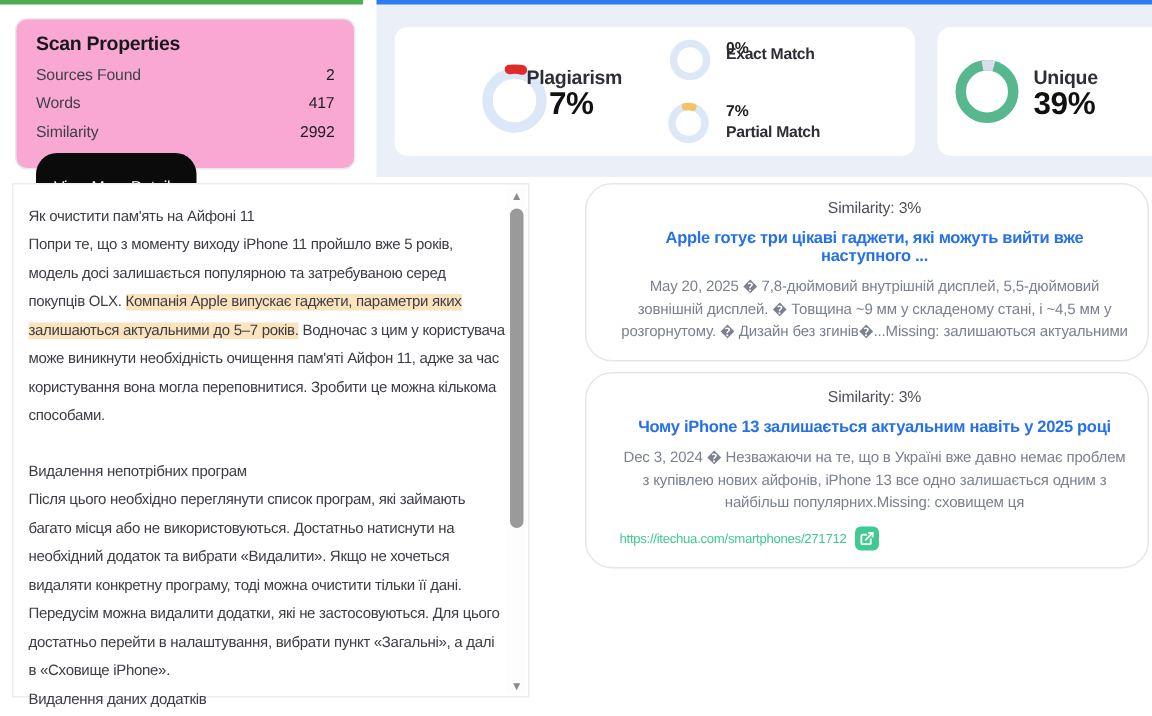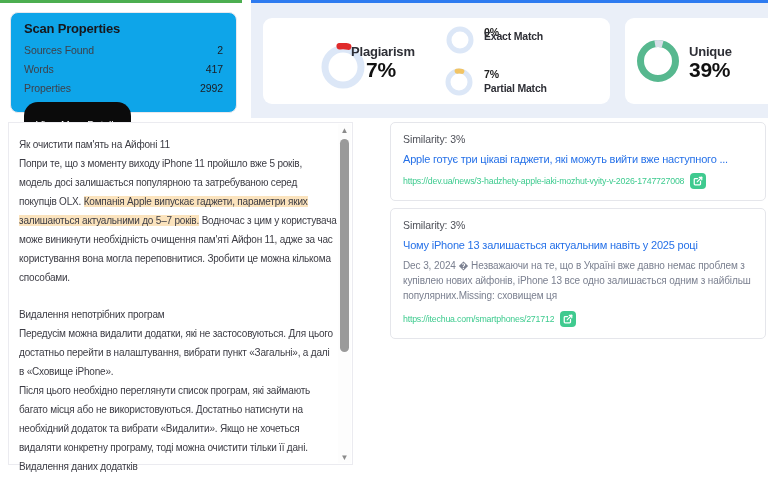--- a/index.html
+++ b/index.html
@@ -1,20 +1,20 @@
 <!DOCTYPE html>
 <html><head>
 <meta charset="utf-8">
 <style>
   html,body{margin:0;padding:0;background:#ffffff;width:768px;height:477px;overflow:hidden;
     font-family:"Liberation Sans",sans-serif;-webkit-font-smoothing:antialiased;}
   .abs{position:absolute;}
   
   .green-line{left:0;top:0;width:242px;height:3px;background:#4cae50;}
-  .scan-card{left:10px;top:12px;width:227px;height:101px;background:#0ea5e9;border:1px solid #e8e8ee;
+  .scan-card{left:10px;top:12px;width:227px;height:101px;background:#f9a8d4;border:1px solid #e8e8ee;
     border-radius:8px;box-sizing:border-box;padding:8px 13px 0 13px;}
   .scan-title{font-size:13px;font-weight:700;color:#17171c;letter-spacing:-.2px;margin-bottom:5px;}
   .scan-row{display:flex;justify-content:space-between;font-size:10.5px;color:#3f3f48;
     line-height:19px;letter-spacing:-.1px;gap:32px;}
   .scan-row .val{color:#1c1c22;}
   .details-btn{margin-top:4px;display:inline-block;background:#0b0b0b;color:#fff;font-size:10.5px;
     font-weight:400;letter-spacing:-.1px;padding:17px 12px;border-radius:14px;border:none;cursor:pointer;}
   
   .top-right{left:251px;top:0;width:517px;height:118px;background:#eaeff8;border-top:3px solid #2e7bf0;
     box-sizing:border-box;}
@@ -34,24 +34,24 @@
   .doc-text p{margin:0;}
   .gap-above{margin-top:18px !important;}
   .hl{background:#fbe3bd;}
   .scrollbar{position:absolute;top:1px;right:1px;bottom:1px;width:13px;background:#fdfdfd;}
   .scroll-arrow{position:absolute;left:0;width:13px;height:12px;display:flex;align-items:center;
     justify-content:center;font-size:8px;color:#8b8b8b;cursor:pointer;}
   .scroll-thumb{position:absolute;left:2px;top:15px;width:9px;height:213px;background:#9a9a9a;
     border-radius:5px;cursor:pointer;}
   
   .results-col{left:390px;top:122px;width:376px;}
-  .result-card{background:#fff;border:1px solid #e5e6eb;border-radius:5px;box-sizing:border-box;
-    padding:10px 12px 11px 12px;margin-bottom:7px;}
+  .result-card{background:#fff;border:1px solid #e5e6eb;border-radius:18px;box-sizing:border-box;
+    padding:10px 12px 11px 22px;margin-bottom:7px;text-align:center;}
   .sim-label{font-size:10.5px;color:#4e5058;letter-spacing:-.1px;}
-  .result-title{display:block;font-size:11px;font-weight:400;color:#2671e8;letter-spacing:-.2px;
+  .result-title{display:block;font-size:11px;font-weight:700;color:#2671e8;letter-spacing:-.2px;
     margin:8px 0 7px 0;text-decoration:none;cursor:pointer;}
   .result-snippet{font-size:10px;line-height:15px;color:#7b8090;letter-spacing:-.1px;}
   .url-row{display:flex;align-items:center;gap:6px;margin-top:8px;}
   .result-url{font-size:8.8px;letter-spacing:-.2px;color:#3ecb8f;text-decoration:none;cursor:pointer;
     white-space:nowrap;overflow:hidden;min-width:0;}
   .ext-btn{flex:0 0 auto;width:16px;height:16px;border-radius:4px;background:#3fca8f;border:none;
     display:flex;align-items:center;justify-content:center;cursor:pointer;padding:0;}
 </style>
 </head>
 <body>
@@ -62,21 +62,21 @@
   <div class="scan-title">Scan Properties</div>
   <div class="scan-row">
     <span>Sources Found</span>
     <span class="val">2</span>
   </div>
   <div class="scan-row">
     <span>Words</span>
     <span class="val">417</span>
   </div>
   <div class="scan-row">
-    <span>Properties</span>
+    <span>Similarity</span>
     <span class="val">2992</span>
   </div>
   <button class="details-btn">View More Details</button>
 </div>
 
 <div class="abs top-right">
   <div class="sum-card plag-card">
     <svg class="donut" style="left:56px;top:25px;" width="48" height="48" viewBox="0 0 48 48">
       <circle cx="24" cy="24" r="18" fill="none" stroke="#dce7f7" stroke-width="7"></circle>
       <circle cx="24" cy="24" r="21" fill="none" stroke="#e02b2b" stroke-width="6.5" stroke-dasharray="8.5 123.4" stroke-linecap="round" transform="rotate(-99 24 24)"></circle>
@@ -106,47 +106,38 @@
     <div class="sum-label" style="left:64px;top:26px;">Unique</div>
     <div class="sum-value" style="left:64px;top:40px;">39%</div>
   </div>
 </div>
 
 <div class="abs doc-panel">
   <div class="doc-text">
     <p>Як очистити пам'ять на Айфоні 11</p>
     <p><span>Попри те, що з моменту виходу iPhone 11 пройшло вже 5 років, модель досі залишається популярною та затребуваною серед покупців OLX. </span><span class="hl">Компанія Apple випускає гаджети, параметри яких залишаються актуальними до 5–7 років.</span><span> Водночас з цим у користувача може виникнути необхідність очищення пам'яті Айфон 11, адже за час користування вона могла переповнитися. Зробити це можна кількома способами.</span></p>
     <p class="gap-above">Видалення непотрібних програм</p>
+    <p>Після цього необхідно переглянути список програм, які займають багато місця або не використовуються. Достатньо натиснути на необхідний додаток та вибрати «Видалити». Якщо не хочеться видаляти конкретну програму, тоді можна очистити тільки її дані.</p>
     <p>Передусім можна видалити додатки, які не застосовуються. Для цього достатньо перейти в налаштування, вибрати пункт «Загальні», а далі в «Сховище iPhone».</p>
-    <p>Після цього необхідно переглянути список програм, які займають багато місця або не використовуються. Достатньо натиснути на необхідний додаток та вибрати «Видалити». Якщо не хочеться видаляти конкретну програму, тоді можна очистити тільки її дані.</p>
     <p>Видалення даних додатків</p>
     <p>За роки існування деякі програми накопичують велику кількість даних, які займають надто багато місця. Наприклад, інтернет-браузер Safari, який зберігає історію сайтів, дані інтернет-сторінок і багато іншого. Перевіривши, скільки займає додаток, можна впевнитися, що йдеться про кілька гігабайтів.</p>
   </div>
   <div class="scrollbar">
     <div class="scroll-arrow" style="top:0;">▲</div>
     <div class="scroll-thumb"></div>
     <div class="scroll-arrow" style="bottom:0;">▼</div>
   </div>
 </div>
 
 <div class="abs results-col">
 
   <div class="result-card">
     <div class="sim-label">Similarity: 3%</div>
     <a class="result-title">Apple готує три цікаві гаджети, які можуть вийти вже наступного ...</a>
-    <div class="url-row">
-      <a class="result-url">https://dev.ua/news/3-hadzhety-apple-iaki-mozhut-vyity-v-2026-1747727008</a>
-      <button class="ext-btn">
-        <svg width="10" height="10" viewBox="0 0 24 24" fill="none" stroke="#ffffff" stroke-width="3" stroke-linecap="round" stroke-linejoin="round">
-          <path d="M18 13v6a2 2 0 0 1-2 2H5a2 2 0 0 1-2-2V8a2 2 0 0 1 2-2h6"></path>
-          <polyline points="15 3 21 3 21 9"></polyline>
-          <line x1="10" y1="14" x2="21" y2="3"></line>
-        </svg>
-      </button>
-    </div>
+    <div class="result-snippet">May 20, 2025 � 7,8-дюймовий внутрішній дисплей, 5,5-дюймовий зовнішній дисплей. � Товщина ~9 мм у складеному стані, і ~4,5 мм у розгорнутому. � Дизайн без згинів�...Missing: залишаються актуальними</div>
   </div>
 
   <div class="result-card">
     <div class="sim-label">Similarity: 3%</div>
     <a class="result-title">Чому iPhone 13 залишається актуальним навіть у 2025 році</a>
     <div class="result-snippet">Dec 3, 2024 � Незважаючи на те, що в Україні вже давно немає проблем з купівлею нових айфонів, iPhone 13 все одно залишається одним з найбільш популярних.Missing: сховищем ця</div>
     <div class="url-row">
       <a class="result-url">https://itechua.com/smartphones/271712</a>
       <button class="ext-btn">
         <svg width="10" height="10" viewBox="0 0 24 24" fill="none" stroke="#ffffff" stroke-width="3" stroke-linecap="round" stroke-linejoin="round">

